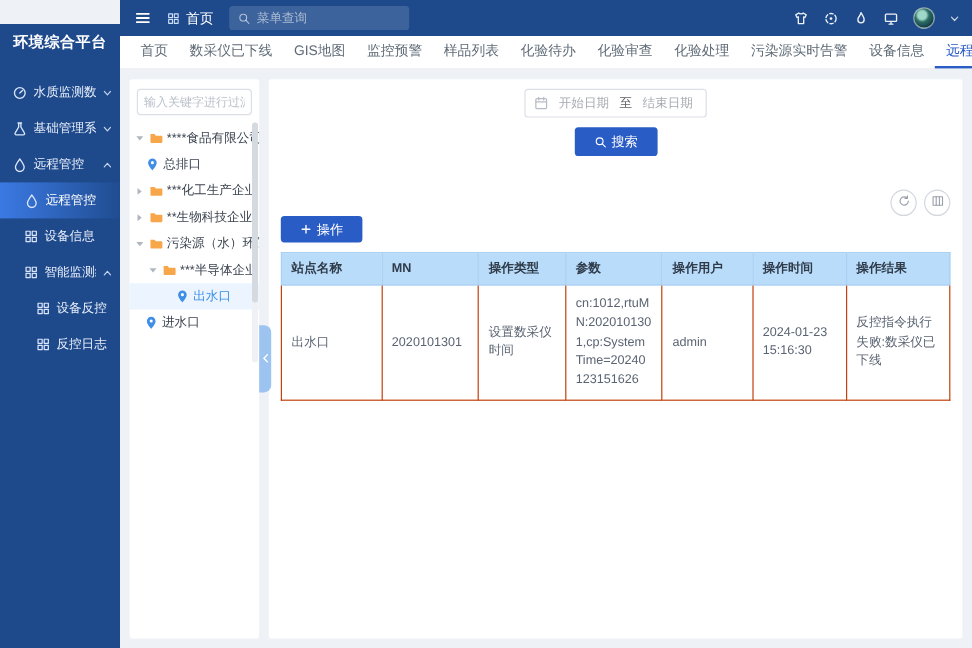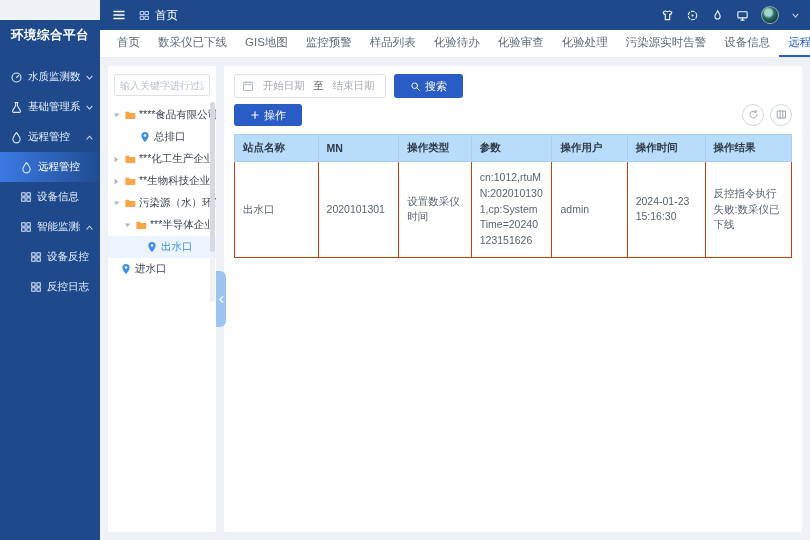--- a/index.html
+++ b/index.html
@@ -68,31 +68,31 @@
   .tree-node .ic { display:inline-flex; flex:0 0 auto; }
   .tree-label { overflow:hidden; }
   .tree-scroll-track { position:absolute; top:36px; right:1px; width:5px; height:200px; background:#f0f1f4; border-radius:3px; }
   .tree-scroll-thumb { position:absolute; top:0; right:0; width:5px; height:150px; background:#d5d9e0; border-radius:3px; cursor:pointer; }
   .collapse-handle { position:absolute; right:-10px; top:50%; transform:translateY(-50%);
                      width:10px; height:56px; background:#9dc4f1; border-radius:0 6px 6px 0;
                      display:flex; align-items:center; justify-content:center; color:#fff; cursor:pointer; z-index:2; }
 
   
   .table-panel { flex:1 1 auto; background:#fff; border-radius:2px; padding:8px 10px; overflow:hidden; }
-  .filters-row { display:flex; align-items:center; gap:8px; }
+  .filters-row { display:flex; align-items:center; gap:8px;flex-direction:column; }
   .date-range { display:flex; align-items:center; gap:5px; border:1px solid #dcdfe6; border-radius:3px;
                 height:24px; padding:0 7px; width:152px; font-size:10.5px; color:#a8abb2; cursor:text; }
   .date-range .ic { color:#b6bcc6; display:inline-flex; }
   .date-sep { color:#606266; }
   .date-ph { flex:1; text-align:center; }
   .btn-blue { height:24px; padding:0 16px; background:#2a5cc5; color:#fff; border:none; border-radius:3px;
               font-size:11px; display:flex; align-items:center; gap:4px; cursor:pointer; font-family:inherit;text-align:center; }
   .btn-blue .ic { display:inline-flex; }
   .action-row { margin-top:6px; display:flex; align-items:center; justify-content:space-between; }
-  .action-btn { height:22px; }
+  .action-btn { height:22px;margin-top:44px; }
   .circle-btns { display:flex; gap:6px; }
   .circle-btn { width:22px; height:22px; border-radius:50%; border:1px solid #d3d7de; background:#fff;
                 color:#9aa1ab; display:flex; align-items:center; justify-content:center; cursor:pointer; }
 
   table { margin-top:8px; width:100%; border-collapse:collapse; table-layout:fixed; }
   th { background:#b9dcfa; color:#2f3b49; font-size:10.5px; font-weight:700; text-align:left;
        padding:6px 8px; border:1px solid #a9cff2; }
   td { font-size:10.5px; color:#5a6472; padding:8px; border:1px solid #c2410c; vertical-align:middle;
        word-break:break-all; line-height:1.5; background:#fff; }
 </style>
@@ -220,20 +220,29 @@
         <span class="ic">
             <svg width="11" height="11" viewBox="0 0 14 14" fill="none" stroke="currentColor" stroke-width="1.2" stroke-linecap="round" stroke-linejoin="round">
               <rect x="2" y="2" width="4" height="4"></rect>
               <rect x="8" y="2" width="4" height="4"></rect>
               <rect x="2" y="8" width="4" height="4"></rect>
               <rect x="8" y="8" width="4" height="4"></rect>
             </svg>
           </span>
         <span>首页</span>
       </span>
+      <span class="menu-search">
+        <span class="ic">
+            <svg width="11" height="11" viewBox="0 0 14 14" fill="none" stroke="currentColor" stroke-width="1.2" stroke-linecap="round" stroke-linejoin="round">
+              <circle cx="6" cy="6" r="3.6"></circle>
+              <path d="M8.8 8.8 12 12"></path>
+            </svg>
+          </span>
+        <input placeholder="菜单查询" style="">
+      </span>
       <span class="topbar-right">
         <span class="ic">
             <svg width="13" height="13" viewBox="0 0 14 14" fill="none" stroke="currentColor" stroke-width="1.2" stroke-linecap="round" stroke-linejoin="round">
               <path d="M5 2 2.3 3.6 3.4 6 4.6 5.4 V11.5 H9.4 V5.4 L10.6 6 11.7 3.6 9 2 C8.6 3.1 5.4 3.1 5 2 Z"></path>
             </svg>
           </span>
         <span class="ic">
             <svg width="13" height="13" viewBox="0 0 14 14" fill="none" stroke="currentColor" stroke-width="1.2" stroke-linecap="round" stroke-linejoin="round">
               <circle cx="7" cy="7" r="4.6" stroke-dasharray="3 2"></circle>
               <circle cx="7" cy="7" r="1.2" fill="currentColor" stroke="none"></circle>
@@ -321,21 +330,21 @@
                   <path d="M4 2.5 9.5 7 4 11.5" fill="currentColor" stroke="none"></path>
                 </svg>
               </span>
     <span class="ic ">
                 <svg width="12" height="12" viewBox="0 0 14 14" fill="none" stroke="currentColor" stroke-width="1.2" stroke-linecap="round" stroke-linejoin="round">
                   <path d="M1.6 3.2h4l1.2 1.5h5.6a.8.8 0 0 1 .8.8v5.3a1 1 0 0 1-1 1H2.6a1 1 0 0 1-1-1Z" fill="#f7a64a" stroke="none"></path>
                 </svg>
               </span>
     <span class="tree-label">****食品有限公司</span>
   </div>
-  <div class="tree-node" style="padding-left:19px">
+  <div class="tree-node" style="padding-left:1px">
     <span class="caret "></span>
     <span class="ic ">
                 <svg width="12" height="12" viewBox="0 0 14 14" fill="none" stroke="currentColor" stroke-width="1.2" stroke-linecap="round" stroke-linejoin="round">
                   <path d="M7 1.2a4.2 4.2 0 0 1 4.2 4.2c0 3-4.2 7.4-4.2 7.4S2.8 8.4 2.8 5.4A4.2 4.2 0 0 1 7 1.2Z" fill="#3f8fe8" stroke="none"></path>
                   <circle cx="7" cy="5.3" r="1.5" fill="#fff" stroke="none"></circle>
                 </svg>
               </span>
     <span class="tree-label">总排口</span>
   </div>
   <div class="tree-node" style="padding-left:4px">

